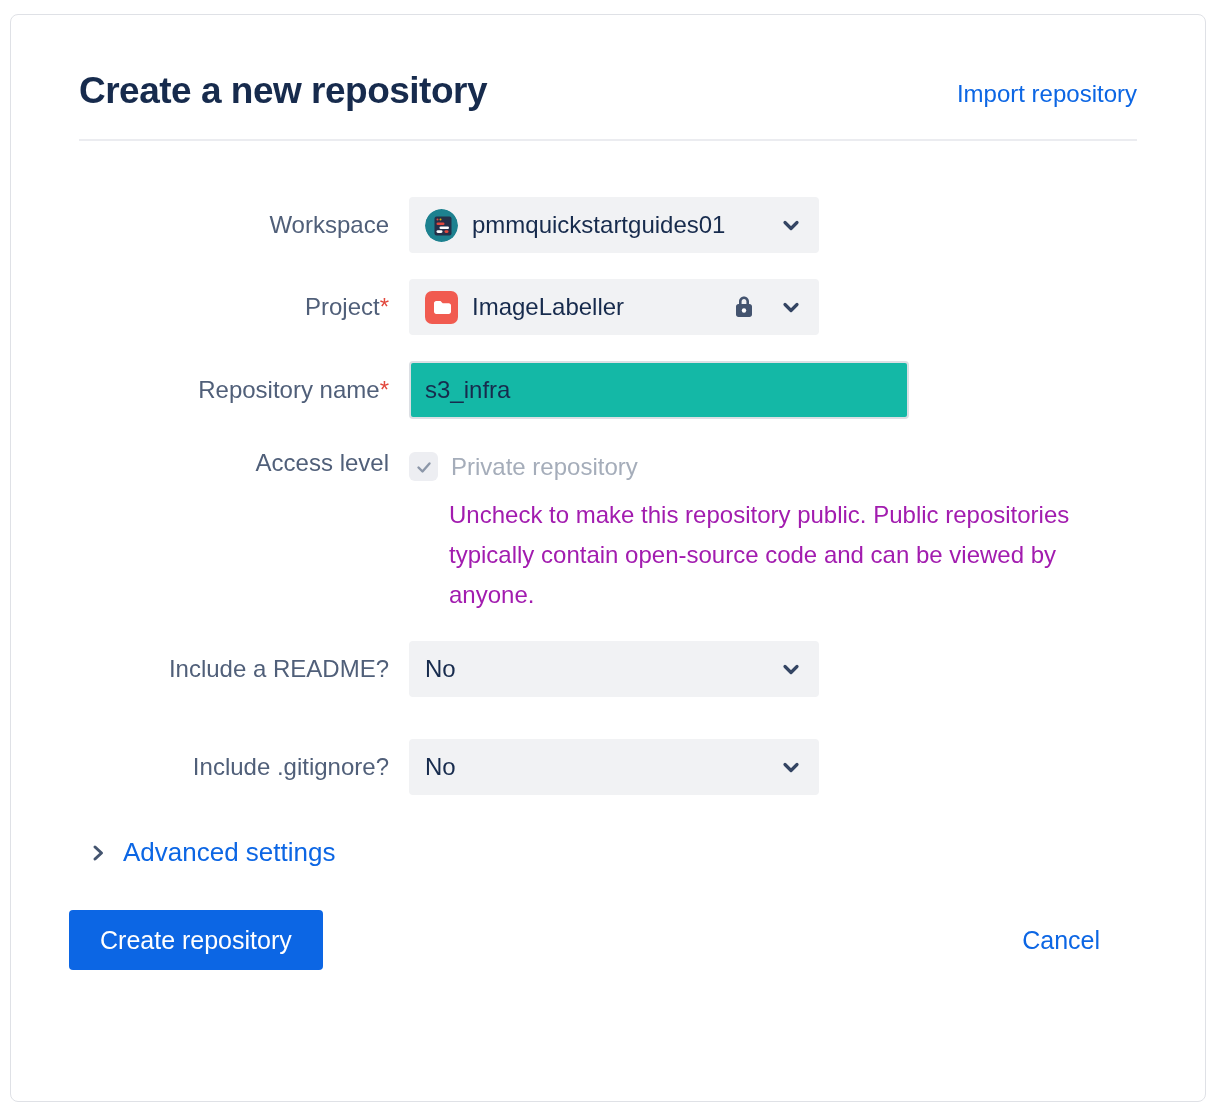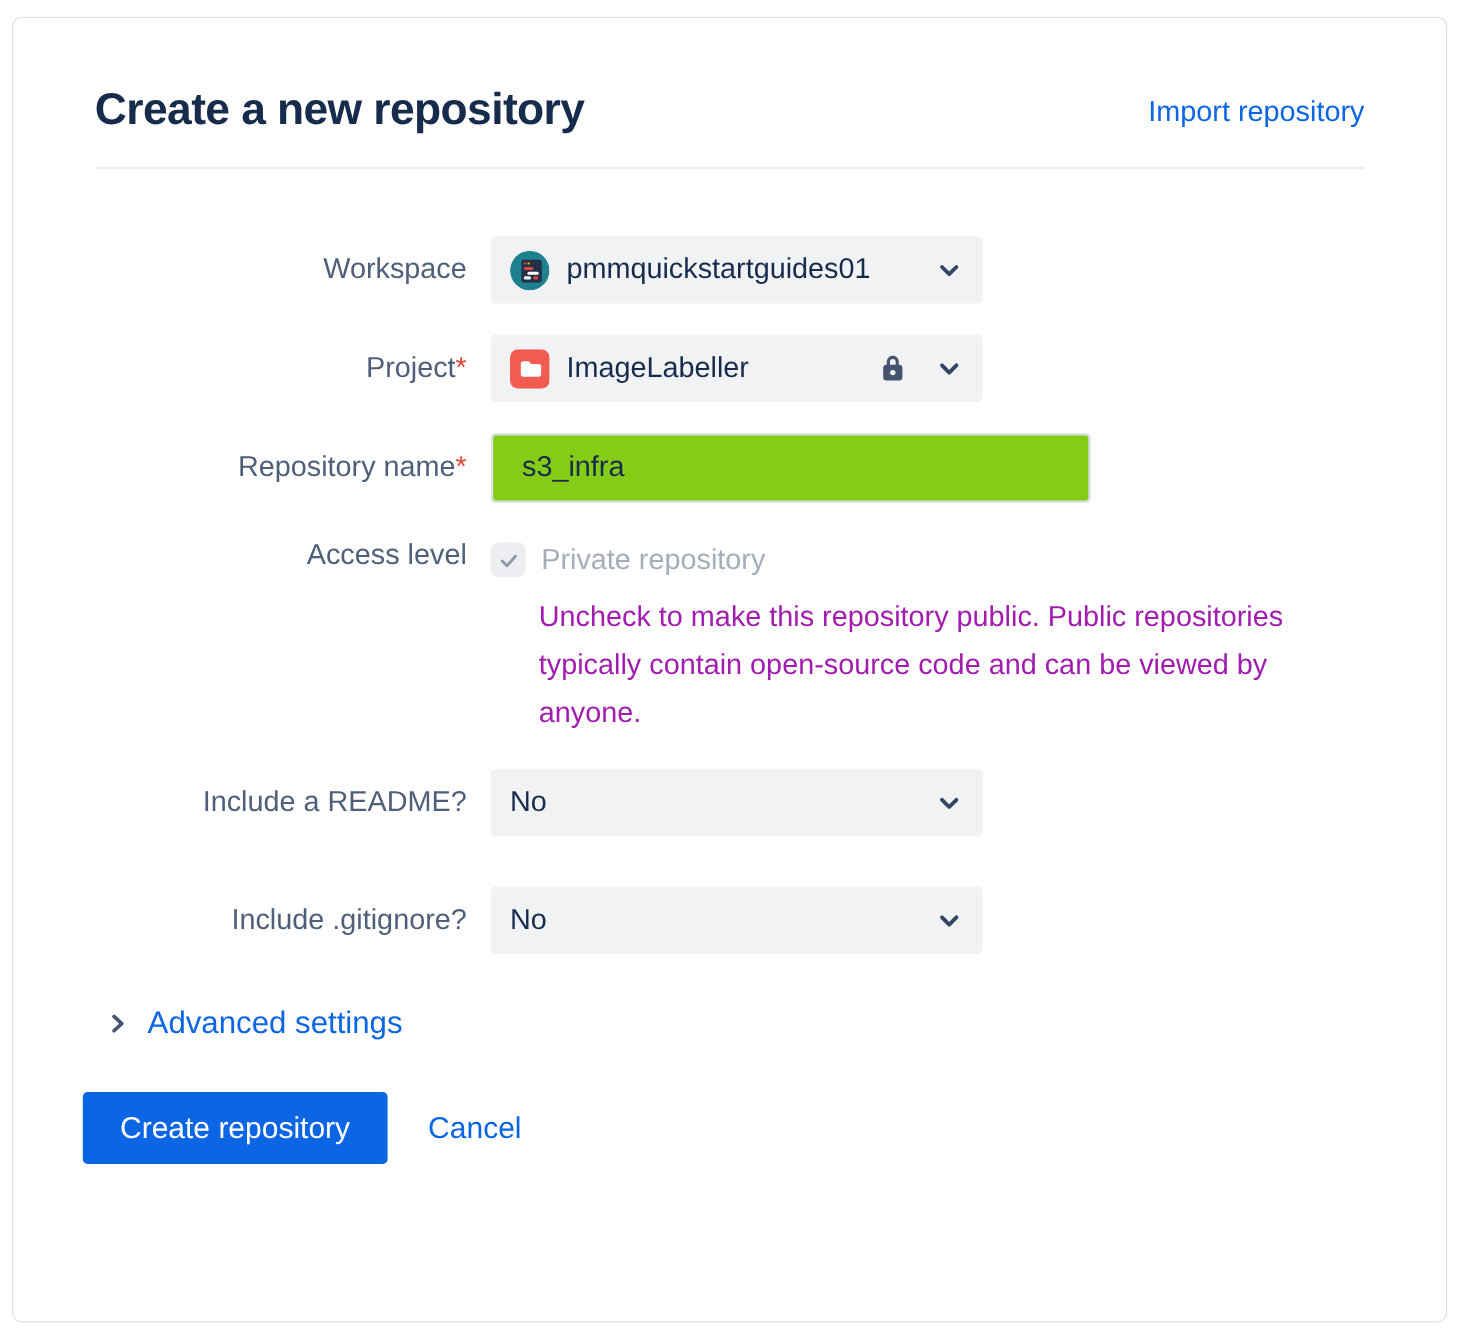--- a/index.html
+++ b/index.html
@@ -44,23 +44,23 @@
     display: flex; align-items: center; padding: 0 16px; cursor: pointer;
   }
   .select-box .value { font-size: 24px; color: #172B4D; flex: 0 1 auto; }
   .select-box .spacer { flex: 1; }
   .avatar { width: 33px; height: 33px; margin-right: 14px; flex: none; border-radius: 50%; overflow: hidden; }
   .proj-icon { width: 33px; height: 33px; margin-right: 14px; flex: none; }
   .lock-icon { width: 26px; height: 26px; margin-right: 22px; flex: none; }
   .chevron-down { width: 24px; height: 24px; flex: none; }
 
   .text-input {
-    width: 500px; height: 58px; background: #84cc16;
+    width: 500px; height: 58px; background: #14b8a6;
     border: 2px solid #DCDFE4; border-radius: 4px;
-    font-size: 24px; color: #172B4D; padding: 0 24px;
+    font-size: 24px; color: #172B4D; padding: 0 14px;
     font-family: "Liberation Sans", "DejaVu Sans", sans-serif; outline: none;
   }
 
   .row-access { align-items: start; margin-bottom: 26px; }
   .row-access .label { line-height: 36px; }
   .checkbox-line { display: flex; align-items: flex-end; gap: 13px; height: 36px; }
   .checkbox {
     width: 29px; height: 29px; background: #EDEEF2; border-radius: 6px;
     display: flex; align-items: center; justify-content: center; flex: none;
   }
@@ -74,21 +74,21 @@
   .row-branch .label { max-width: 200px; margin-left: auto; line-height: 40px; padding-top: 14px; }
 
   .advanced-row {
     display: flex; align-items: center; gap: 14px;
     margin: 42px 0 0 18px;
   }
   .chevron-right { width: 22px; height: 22px; flex: none; }
   .advanced-link { font-size: 26px; color: #0C66E4; text-decoration: none; cursor: pointer; }
 
   .actions-row {
-    display: flex; justify-content: flex-start; align-items: center;
+    display: flex; justify-content: space-between; align-items: center;
     margin: 42px 47px 0 0; gap: 34px;
   }
   .primary-btn {
     height: 60px; padding: 0 31px; background: #0C66E4; color: #fff;
     border: none; border-radius: 4px; font-size: 25px; cursor: pointer;
     font-family: "Liberation Sans", "DejaVu Sans", sans-serif;
   }
   .cancel-link { font-size: 25px; color: #0C66E4; text-decoration: none; cursor: pointer; }
 </style>
 </head>

